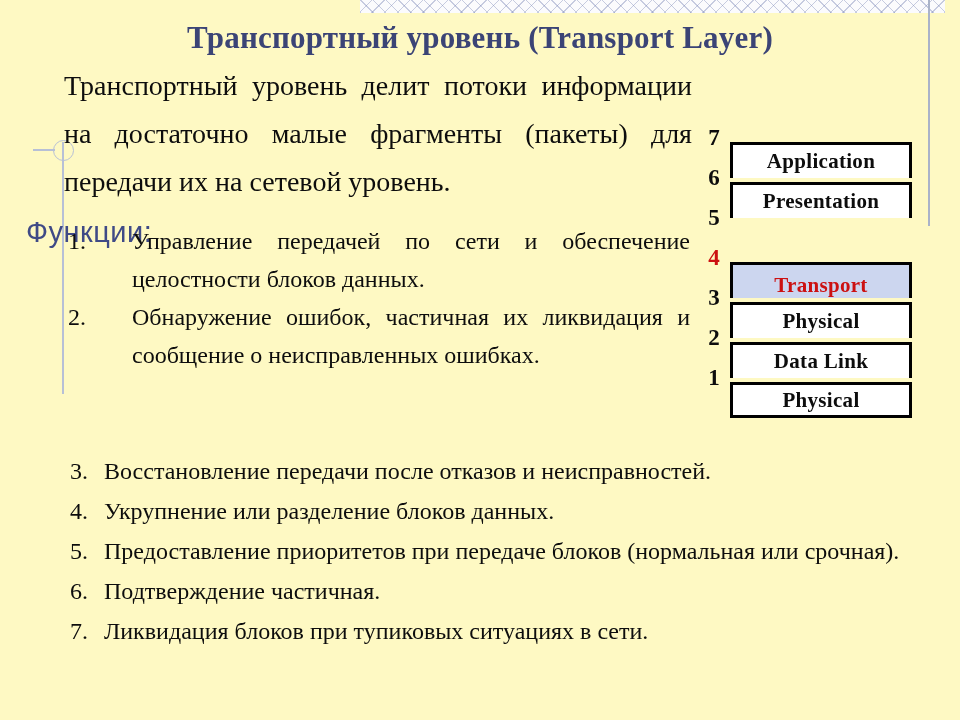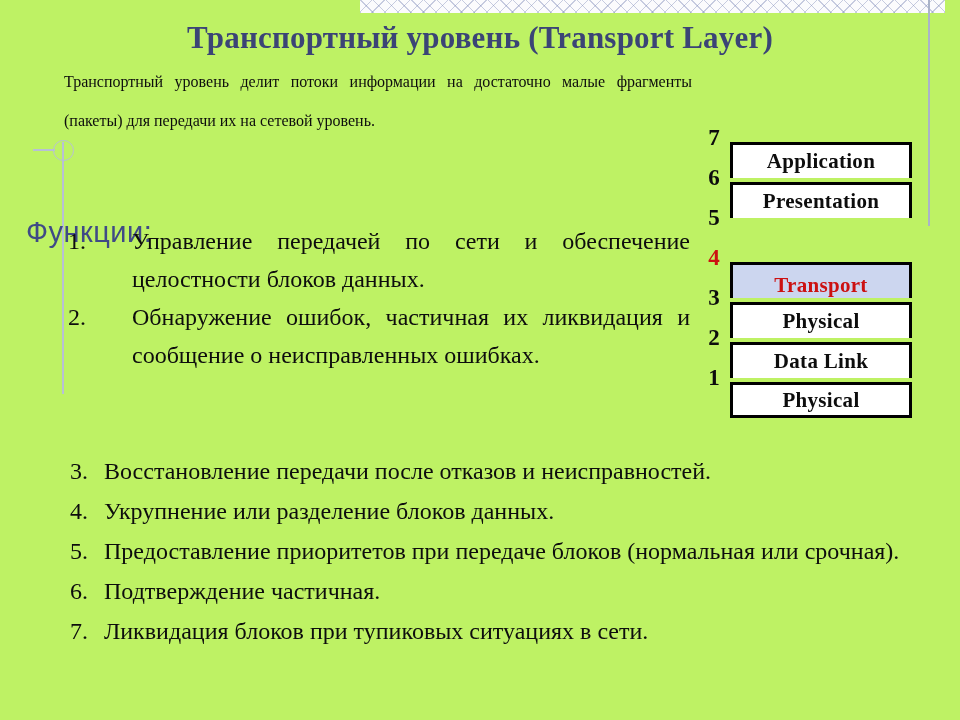--- a/index.html
+++ b/index.html
@@ -4,21 +4,21 @@
 <style>
   html, body {
     margin: 0;
     padding: 0;
     background: #ffffff;
   }
   #slide {
     position: relative;
     width: 960px;
     height: 720px;
-    background: #bef264;
+    background: #fef9c3;
     overflow: hidden;
     font-family: "Liberation Serif", "DejaVu Serif", serif;
   }
 
   
   #top-band {
     position: absolute;
     left: 360px;
     top: 0;
     width: 585px;
@@ -80,22 +80,22 @@
     white-space: nowrap;
   }
 
   
   #intro {
     position: absolute;
     left: 64px;
     top: 62px;
     width: 628px;
     color: #0d0d0d;
-    font-size: 16px;
-    line-height: 39px;
+    font-size: 28px;
+    line-height: 48px;
     text-align: justify;
     text-align-last: left;
     text-indent: 0;
   }
 
   
   #functions-heading {
     position: absolute;
     left: 26px;
     top: 183px;

